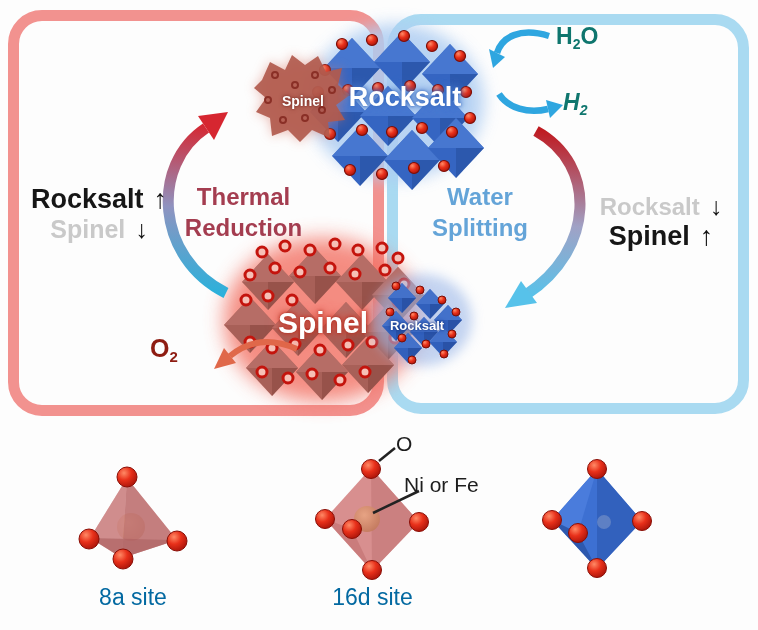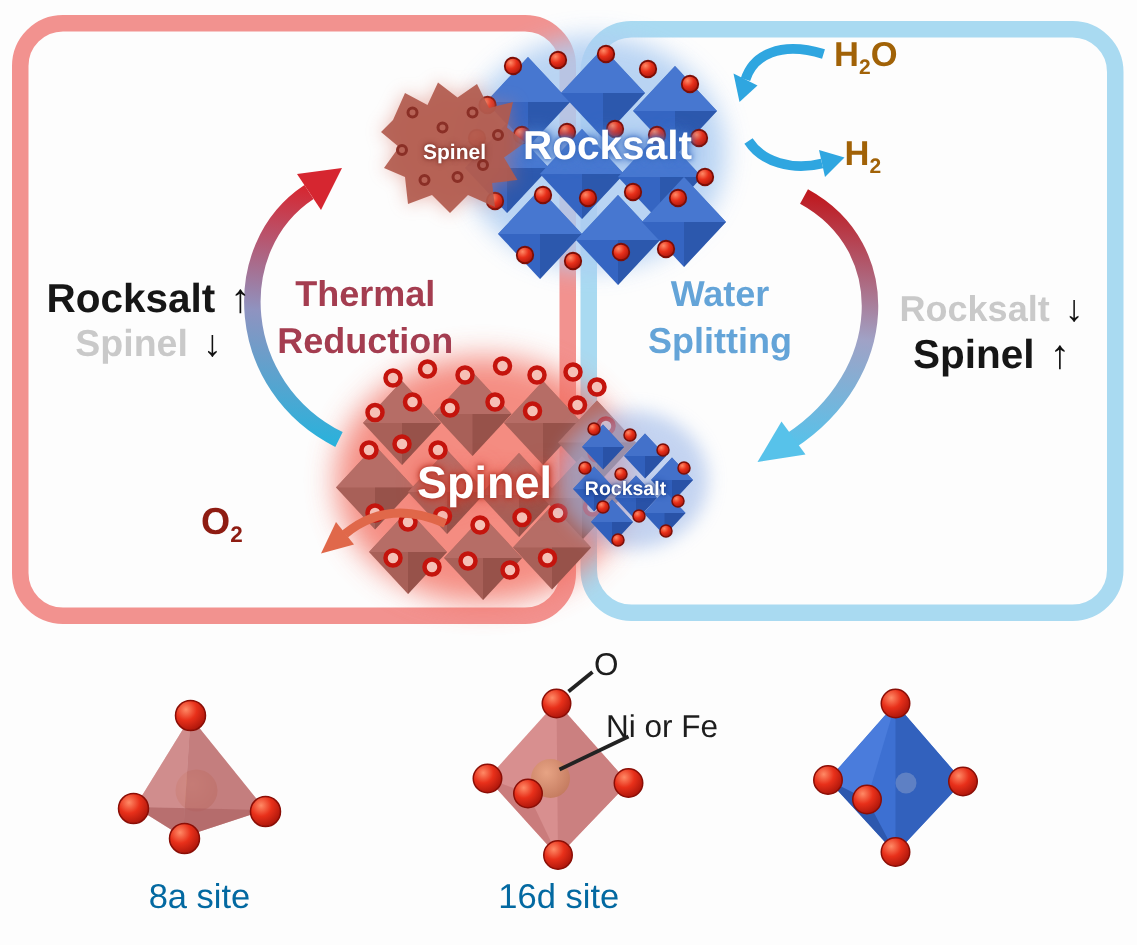--- a/index.html
+++ b/index.html
@@ -11,21 +11,21 @@
   svg.gfx{position:absolute;left:0;top:0;pointer-events:none;}
   .txt{position:absolute;pointer-events:none;}
   .status{display:flex;flex-direction:column;align-items:center;}
   .status-row{display:flex;align-items:center;justify-content:center;gap:10px;line-height:1.15;}
   .bold-black{font-weight:bold;color:#161616;}
   .faded{font-weight:bold;color:#c9c9c9;}
   .arrow-glyph{color:#111;font-weight:400;}
   .proc{font-weight:bold;text-align:center;line-height:1.3;}
   .thermal{color:#a43d50;font-size:24px;}
   .water{color:#64a4d8;font-size:24px;}
-  .gas{color:#a16207;font-weight:bold;font-size:23px;text-align:center;}
+  .gas{color:#0f766e;font-weight:bold;font-size:23px;text-align:center;}
   .gas .sub{font-size:14px;position:relative;top:5px;}
   .o2{color:#8e1c12;font-weight:bold;font-size:25px;}
   .o2 .sub{font-size:15px;position:relative;top:5px;}
   .cluster-label{color:#ffffff;font-weight:bold;text-align:center;}
   .lbl-rock-big{font-size:27px;text-shadow:0 0 6px #3a6cc0,0 0 3px #3a6cc0,0 0 12px #5a8ad8;}
   .lbl-spinel-small{font-size:14px;text-shadow:0 0 4px #7d3028,0 0 2px #7d3028;}
   .lbl-spinel-big{font-size:30px;text-shadow:0 0 6px #c0392b,0 0 3px #a8281c,0 0 14px #e05040;}
   .lbl-rock-small{font-size:13px;text-shadow:0 0 4px #1c3d8a,0 0 2px #1c3d8a;}
   .site-label{font-size:23px;color:#0369a1;text-align:center;font-weight:500;}
   .legend-note{font-size:21px;color:#1d1d1d;font-weight:500;}
@@ -293,36 +293,36 @@
   </div>
 
   <div class="txt proc water" style="left:404px;top:181px;width:152px;">
     <div>Water</div>
     <div>Splitting</div>
   </div>
 
   <div class="txt gas" style="left:556px;top:23px;">
     <span>H</span><span class="sub">2</span><span>O</span>
   </div>
-  <div class="txt gas" style="left:563px;top:89px;">
+  <div class="txt gas" style="left:563px;top:89px;font-style:italic;">
     <span>H</span><span class="sub">2</span>
   </div>
 
   <div class="txt status" style="left:586px;top:192px;width:150px;">
     <div class="status-row">
       <span class="faded" style="font-size:24px;">Rocksalt</span>
       <span class="arrow-glyph" style="font-size:25px;">↓</span>
     </div>
     <div class="status-row">
       <span class="bold-black" style="font-size:27px;">Spinel</span>
       <span class="arrow-glyph" style="font-size:27px;">↑</span>
     </div>
   </div>
 
-  <div class="txt o2" style="left:134px;top:334px;">
+  <div class="txt o2" style="left:150px;top:334px;">
     <span>O</span><span class="sub">2</span>
   </div>
 
   <div class="txt cluster-label lbl-rock-big" style="left:334px;top:82px;width:142px;">Rocksalt</div>
   <div class="txt cluster-label lbl-spinel-small" style="left:268px;top:93px;width:70px;">Spinel</div>
   <div class="txt cluster-label lbl-spinel-big" style="left:252px;top:306px;width:142px;">Spinel</div>
   <div class="txt cluster-label lbl-rock-small" style="left:383px;top:318px;width:68px;">Rocksalt</div>
 
   <div class="txt legend-note" style="left:396px;top:432px;">O</div>
   <div class="txt legend-note" style="left:404px;top:473px;">Ni or Fe</div>

